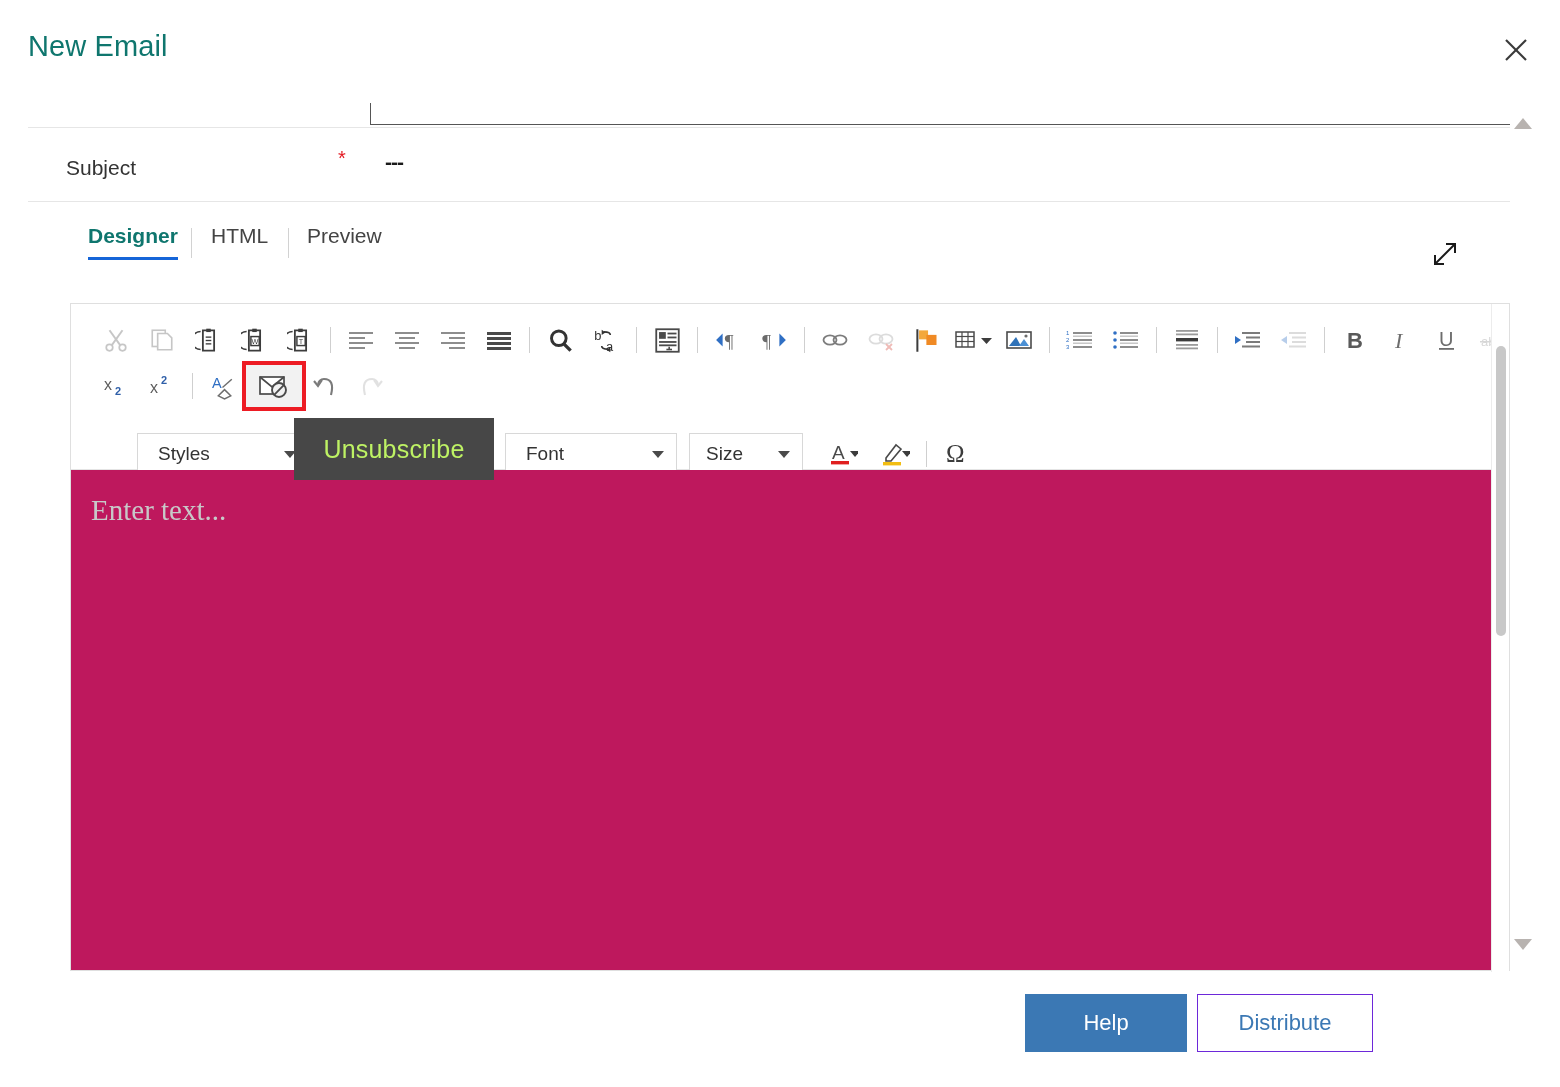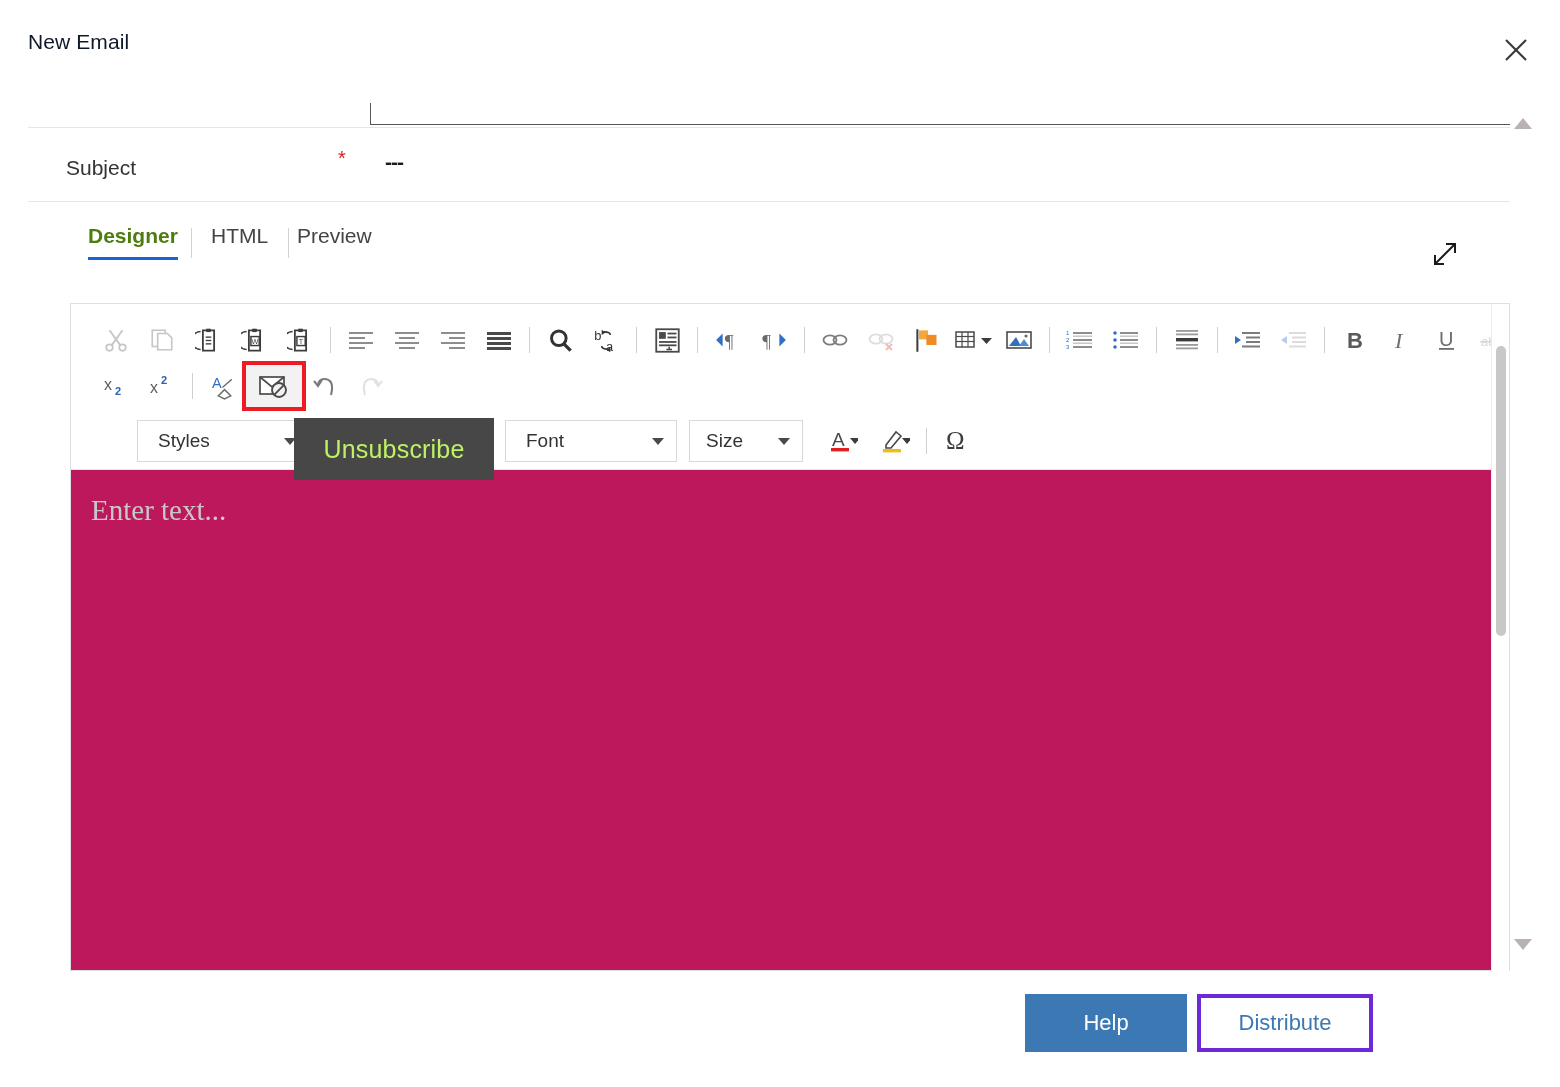--- a/index.html
+++ b/index.html
@@ -17,21 +17,21 @@
     background: #ffffff;
   }
 
   
   .dlg-header {
     position: absolute; left: 0; top: 0;
     width: 1560px; height: 100px;
   }
   .dlg-title {
     position: absolute; left: 28px; top: 30px;
-    font-size: 21px; color: #0f172a;
+    font-size: 29px; color: #0f766e;
     font-weight: 400; letter-spacing: .1px;
     white-space: nowrap;
   }
   .close-btn {
     position: absolute; right: 20px; top: 26px;
     width: 48px; height: 48px;
     display: flex; align-items: center; justify-content: center;
     cursor: pointer;
   }
   .close-btn svg { display: block; }
@@ -76,29 +76,29 @@
   
   .tabstrip {
     position: absolute; left: 0; top: 214px;
     width: 1518px; height: 64px;
   }
   .tab {
     position: absolute; top: 10px;
     font-size: 21px; color: #444; cursor: pointer;
     padding-bottom: 12px;
   }
-  .tab.active { color: #4d7c0f; font-weight: 700; }
+  .tab.active { color: #0f766e; font-weight: 700; }
   .tab.active::after {
     content: ""; position: absolute;
     left: 0; right: 0; bottom: 0;
     height: 3px; background: #1565d8;
   }
   .tab-designer { left: 88px; }
   .tab-html { left: 211px; }
-  .tab-preview { left: 297px; }
+  .tab-preview { left: 307px; }
   .tab-sep {
     position: absolute; top: 14px;
     width: 1px; height: 30px; background: #d2d2d2;
   }
   .tab-sep.s1 { left: 191px; }
   .tab-sep.s2 { left: 288px; }
   .expand-btn {
     position: absolute; left: 1425px; top: 234px;
     width: 40px; height: 40px; cursor: pointer;
     display: flex; align-items: center; justify-content: center;
@@ -117,21 +117,21 @@
     border-bottom: 1px solid #e4e4e4;
     background: #fff;
   }
   .tb-row {
     position: absolute; left: 22px;
     display: flex; align-items: center;
     height: 48px;
   }
   .tb-row.r1 { top: 12px; }
   .tb-row.r2 { top: 58px; }
-  .tb-row.r3 { top: 112px; height: 50px; padding-left: 44px; }
+  .tb-row.r3 { top: 125px; height: 50px; padding-left: 44px; }
 
   .tb-btn {
     width: 46px; height: 44px;
     display: flex; align-items: center; justify-content: center;
     cursor: pointer; position: relative;
   }
   .tb-btn.dim { opacity: .34; }
   .tb-sep {
     width: 1px; height: 26px; background: #cfcfcf;
     margin: 0 7px;
@@ -235,21 +235,21 @@
     position: absolute; top: 23px;
     height: 58px;
     display: flex; align-items: center; justify-content: center;
     font-size: 22px; cursor: pointer;
   }
   .btn-primary {
     left: 1025px; width: 162px;
     background: #3b78b4; color: #fff; border: 1px solid #3b78b4;
   }
   .btn-secondary {
-    background: #fff; color: #3b78b4; border: 4px solid #6d28d9;
+    background: #fff; color: #3b78b4; border: 1px solid #6d28d9;
   }
   .btn-distribute { left: 1197px; width: 176px; }
   .btn-cancel { left: 1385px; width: 158px; }
 </style>
 </head>
 <body>
 
 <div class="dialog">
 
   <div class="dlg-header">

